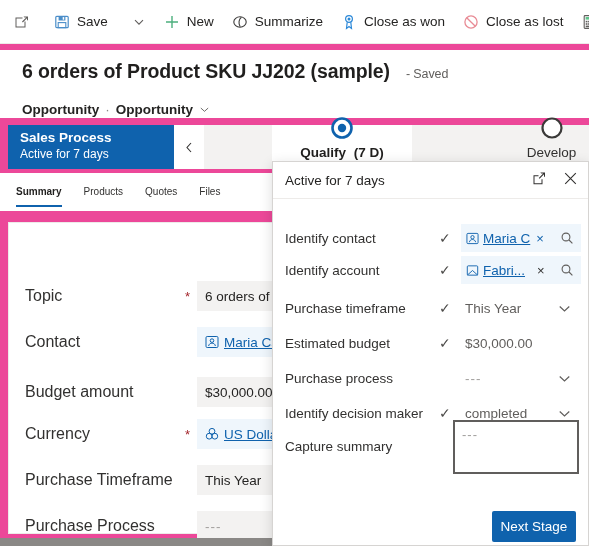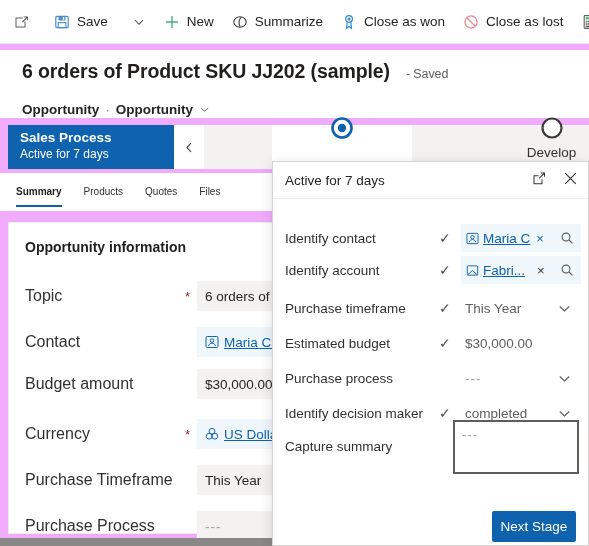--- a/index.html
+++ b/index.html
@@ -5,21 +5,21 @@
   * { box-sizing: border-box; }
   html, body {
     margin: 0; padding: 0;
     width: 589px; height: 546px;
     overflow: hidden;
     background: #f3f2f1;
     font-family: "Liberation Sans", sans-serif;
     font-size: 13px;
     color: #252423;
   }
-  #app { position: relative; width: 589px; height: 546px; background: #f0abfc; }
+  #app { position: relative; width: 589px; height: 546px; background: #ec4899; }
 
   
   .cmdbar {
     position: absolute; top: 0; left: 0; width: 589px; height: 44px;
     background: #ffffff;
     display: flex; align-items: center;
     padding-left: 10px;
     border-bottom: 1px solid #edebe9;
     white-space: nowrap;
     overflow: hidden;
@@ -286,20 +286,24 @@
     </div>
     <div class="bpf-track">
 
       <div class="bpf-stage active" style="left:68px; width:140px;">
         <span class="bubble">
           <svg class="ic" width="26" height="26" viewBox="0 0 26 26">
             <circle cx="13" cy="13" r="9.5" fill="#ffffff" stroke="#0f62ad" stroke-width="2.6"></circle>
             <circle cx="13" cy="13" r="4.2" fill="#0f62ad"></circle>
           </svg>
         </span>
+        <span class="stg-lbl">
+          <b>Qualify</b>
+          <b style="margin-left:4px;">(7 D)</b>
+        </span>
       </div>
 
       <div class="bpf-stage next" style="left:300px; width:95px;">
         <span class="bubble">
           <svg class="ic" width="26" height="26" viewBox="0 0 26 26">
             <circle cx="13" cy="13" r="9.5" fill="#ffffff" stroke="#3b3a39" stroke-width="2.2"></circle>
           </svg>
         </span>
         <span class="stg-lbl">Develop</span>
       </div>
@@ -307,21 +311,20 @@
   </div>
 
   <div class="tabs">
     <div class="tab sel">Summary</div>
     <div class="tab">Products</div>
     <div class="tab">Quotes</div>
     <div class="tab">Files</div>
   </div>
 
   <div class="formcard">
-    <div class="form-head">Opportunity information</div>
 
     <div class="frow" style="top:57px;">
       <div class="flabel">Topic</div>
       <div class="freq">*</div>
       <div class="fval">6 orders of Pro</div>
     </div>
 
     <div class="frow" style="top:103px;">
       <div class="flabel">Contact</div>
       <div class="freq"></div>
@@ -330,21 +333,21 @@
           <svg class="ic" width="14" height="14" viewBox="0 0 14 14">
             <rect x="1" y="1.5" width="12" height="11" rx="1.2" fill="none" stroke="#0f62ad" stroke-width="1"></rect>
             <circle cx="7" cy="5.6" r="1.8" fill="none" stroke="#0f62ad" stroke-width="1"></circle>
             <path d="M3.6 11c.4-2 1.8-2.9 3.4-2.9s3 .9 3.4 2.9" fill="none" stroke="#0f62ad" stroke-width="1"></path>
           </svg>
         </span>
         <span class="link">Maria Cam</span>
       </div>
     </div>
 
-    <div class="frow" style="top:145px;">
+    <div class="frow" style="top:153px;">
       <div class="flabel">Budget amount</div>
       <div class="freq"></div>
       <div class="fval">$30,000.00</div>
     </div>
 
     <div class="frow" style="top:195px;">
       <div class="flabel">Currency</div>
       <div class="freq">*</div>
       <div class="fval lookup">
         <span>

